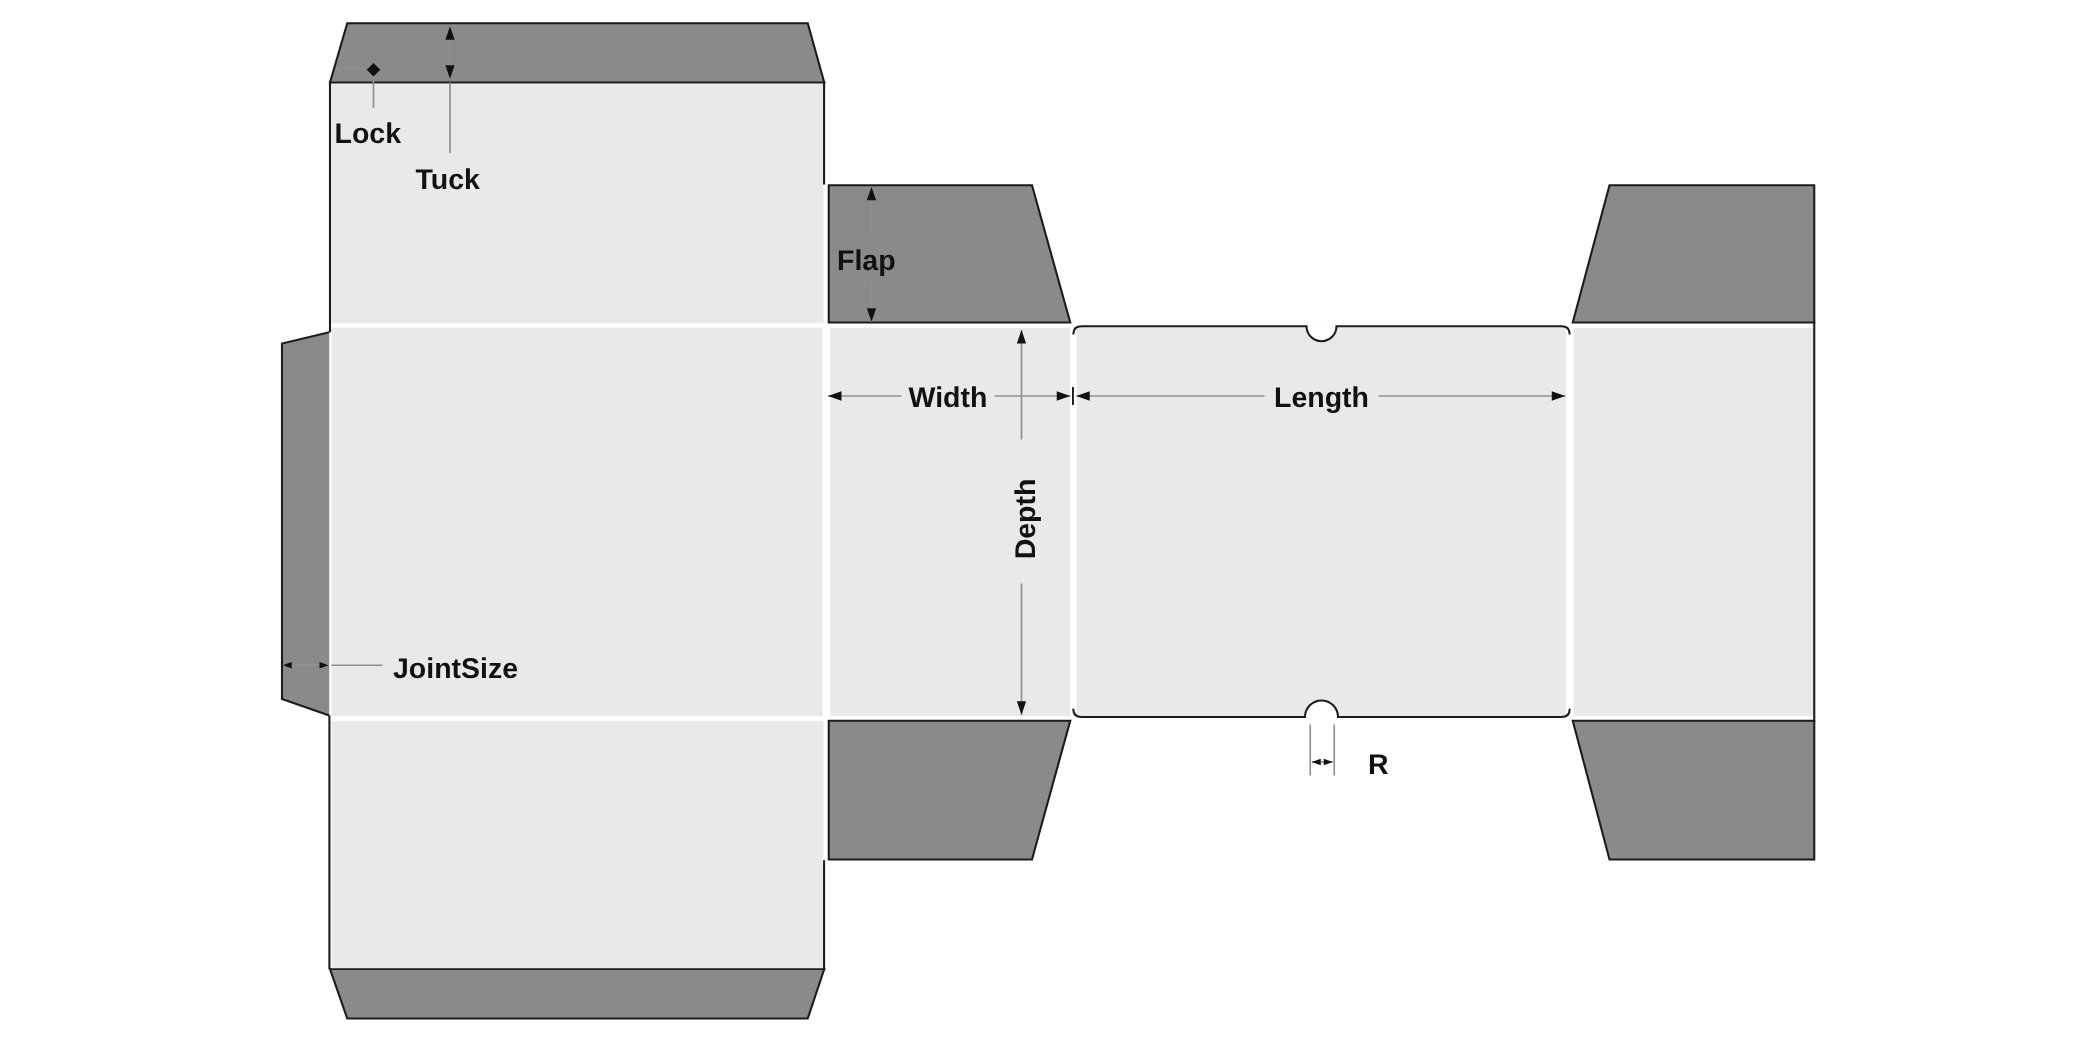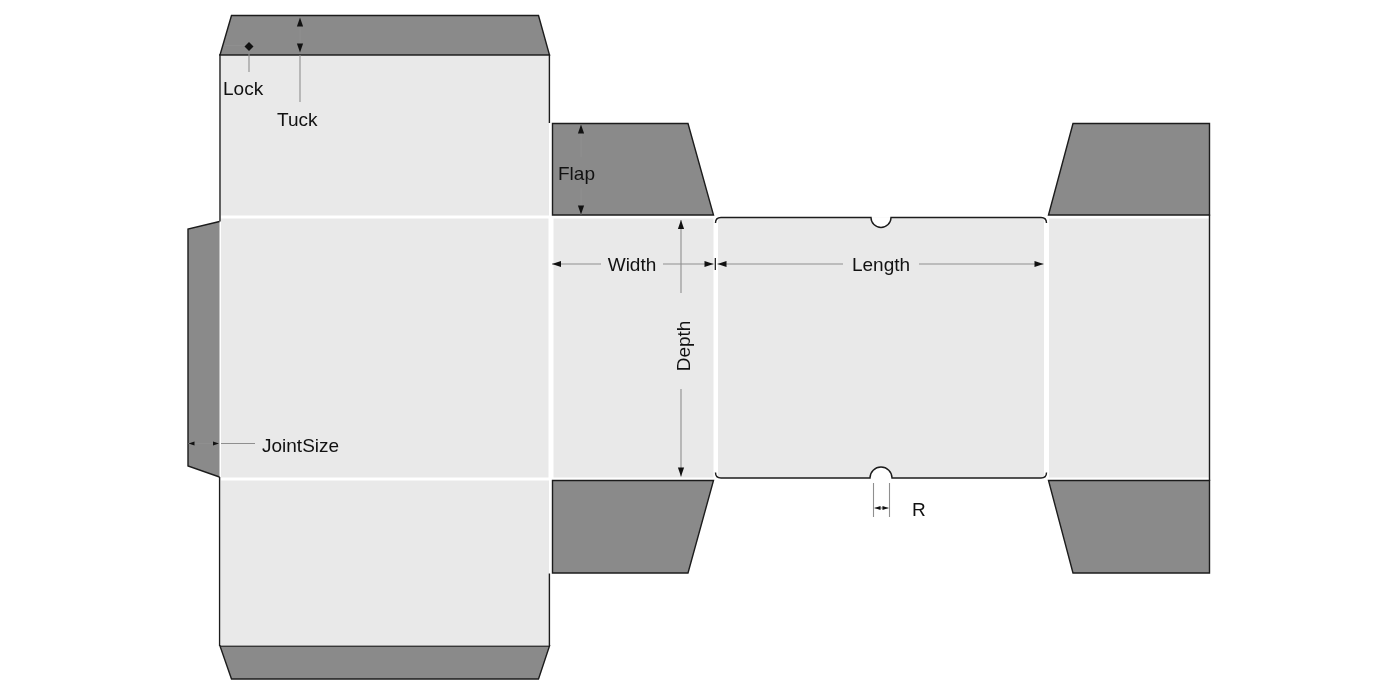--- a/index.html
+++ b/index.html
@@ -3,21 +3,21 @@
 <meta charset="utf-8">
 <style>
   html, body {
     margin: 0;
     padding: 0;
     width: 1400px;
     height: 700px;
     background: var(--background, #ffffff);
     overflow: hidden;
   }
-  .stage { position: relative; width: 1400px; height: 700px; }
+  .stage { position: relative; width: 1400px; height: 700px; font-weight: bold; }
   svg { display: block; }
   .panel  { fill: var(--panel-fill, #e9e9e9); }
   .flap   { fill: var(--flap-fill, #8a8a8a); stroke: var(--outline, #1c1c1c); stroke-width: 1.4; stroke-linejoin: miter; }
   .cut    { stroke: var(--outline, #1c1c1c); stroke-width: 1.4; fill: none; }
   .notch  { fill: var(--background, #ffffff); }
   .dim    { stroke: var(--dim-line, #8f8f8f); stroke-width: 1.1; fill: none; }
   .tick   { stroke: var(--ink, #111111); stroke-width: 1.2; }
   .ah     { fill: var(--ink, #111111); }
   .lbl    {
     fill: var(--ink, #111111);

